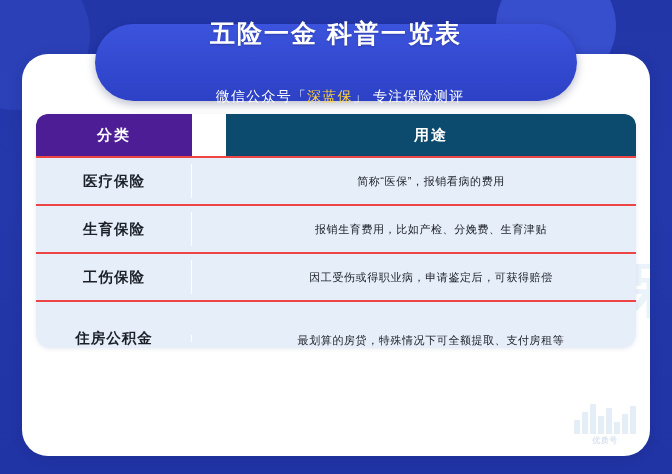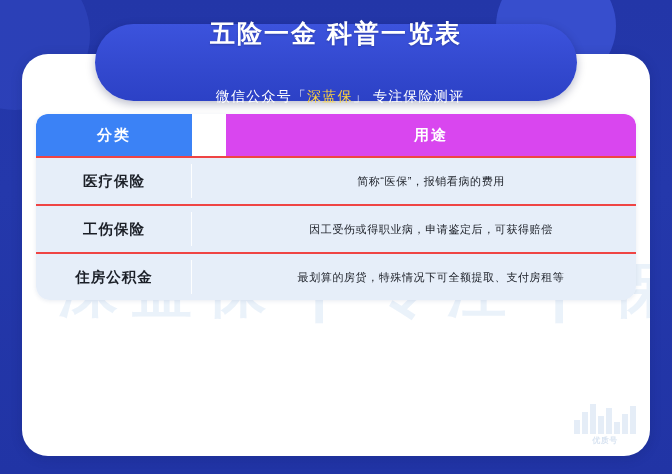--- a/index.html
+++ b/index.html
@@ -158,37 +158,37 @@
     display: flex;
     align-items: center;
     justify-content: center;
     color: #ffffff;
     font-size: 15px;
     font-weight: 700;
     letter-spacing: 2px;
   }
   .th-cat {
     width: 156px;
-    background: #3b82f6;
+    background: #4c1d95;
     border-radius: 10px 0 0 0;
   }
   .th-use {
     flex: 1;
-    background: #d946ef;
+    background: #0c4a6e;
     border-radius: 0 10px 0 0;
   }
 
   .t-row {
     display: flex;
     height: 48px;
     background: #e6eef9;
     border-top: 2px solid #ef4444;
   }
   .t-row:first-of-type { border-top: none; }
-  .t-row:last-of-type { border-radius: 0 0 12px 12px; }
+  .t-row:last-of-type { border-radius: 0 0 12px 12px; align-items: flex-end; }
 
   .td {
     display: flex;
     align-items: center;
     justify-content: center;
     color: #1b1f27;
     position: relative;
     background: transparent;
   }
   .td-cat {
@@ -255,20 +255,24 @@
   <div class="t-head">
     <div class="th th-cat">分类</div>
     <div class="th th-use">用途</div>
   </div>
 
   <div class="t-row">
     <div class="td td-cat">医疗保险</div>
     <div class="td td-use">简称“医保”，报销看病的费用</div>
   </div>
   <div class="t-row">
+    <div class="td td-cat">生育保险</div>
+    <div class="td td-use">报销生育费用，比如产检、分娩费、生育津贴</div>
+  </div>
+  <div class="t-row">
     <div class="td td-cat">工伤保险</div>
     <div class="td td-use">因工受伤或得职业病，申请鉴定后，可获得赔偿</div>
   </div>
   <div class="t-row">
     <div class="td td-cat">住房公积金</div>
     <div class="td td-use">最划算的房贷，特殊情况下可全额提取、支付房租等</div>
   </div>
 </div>
 
 </body></html>

